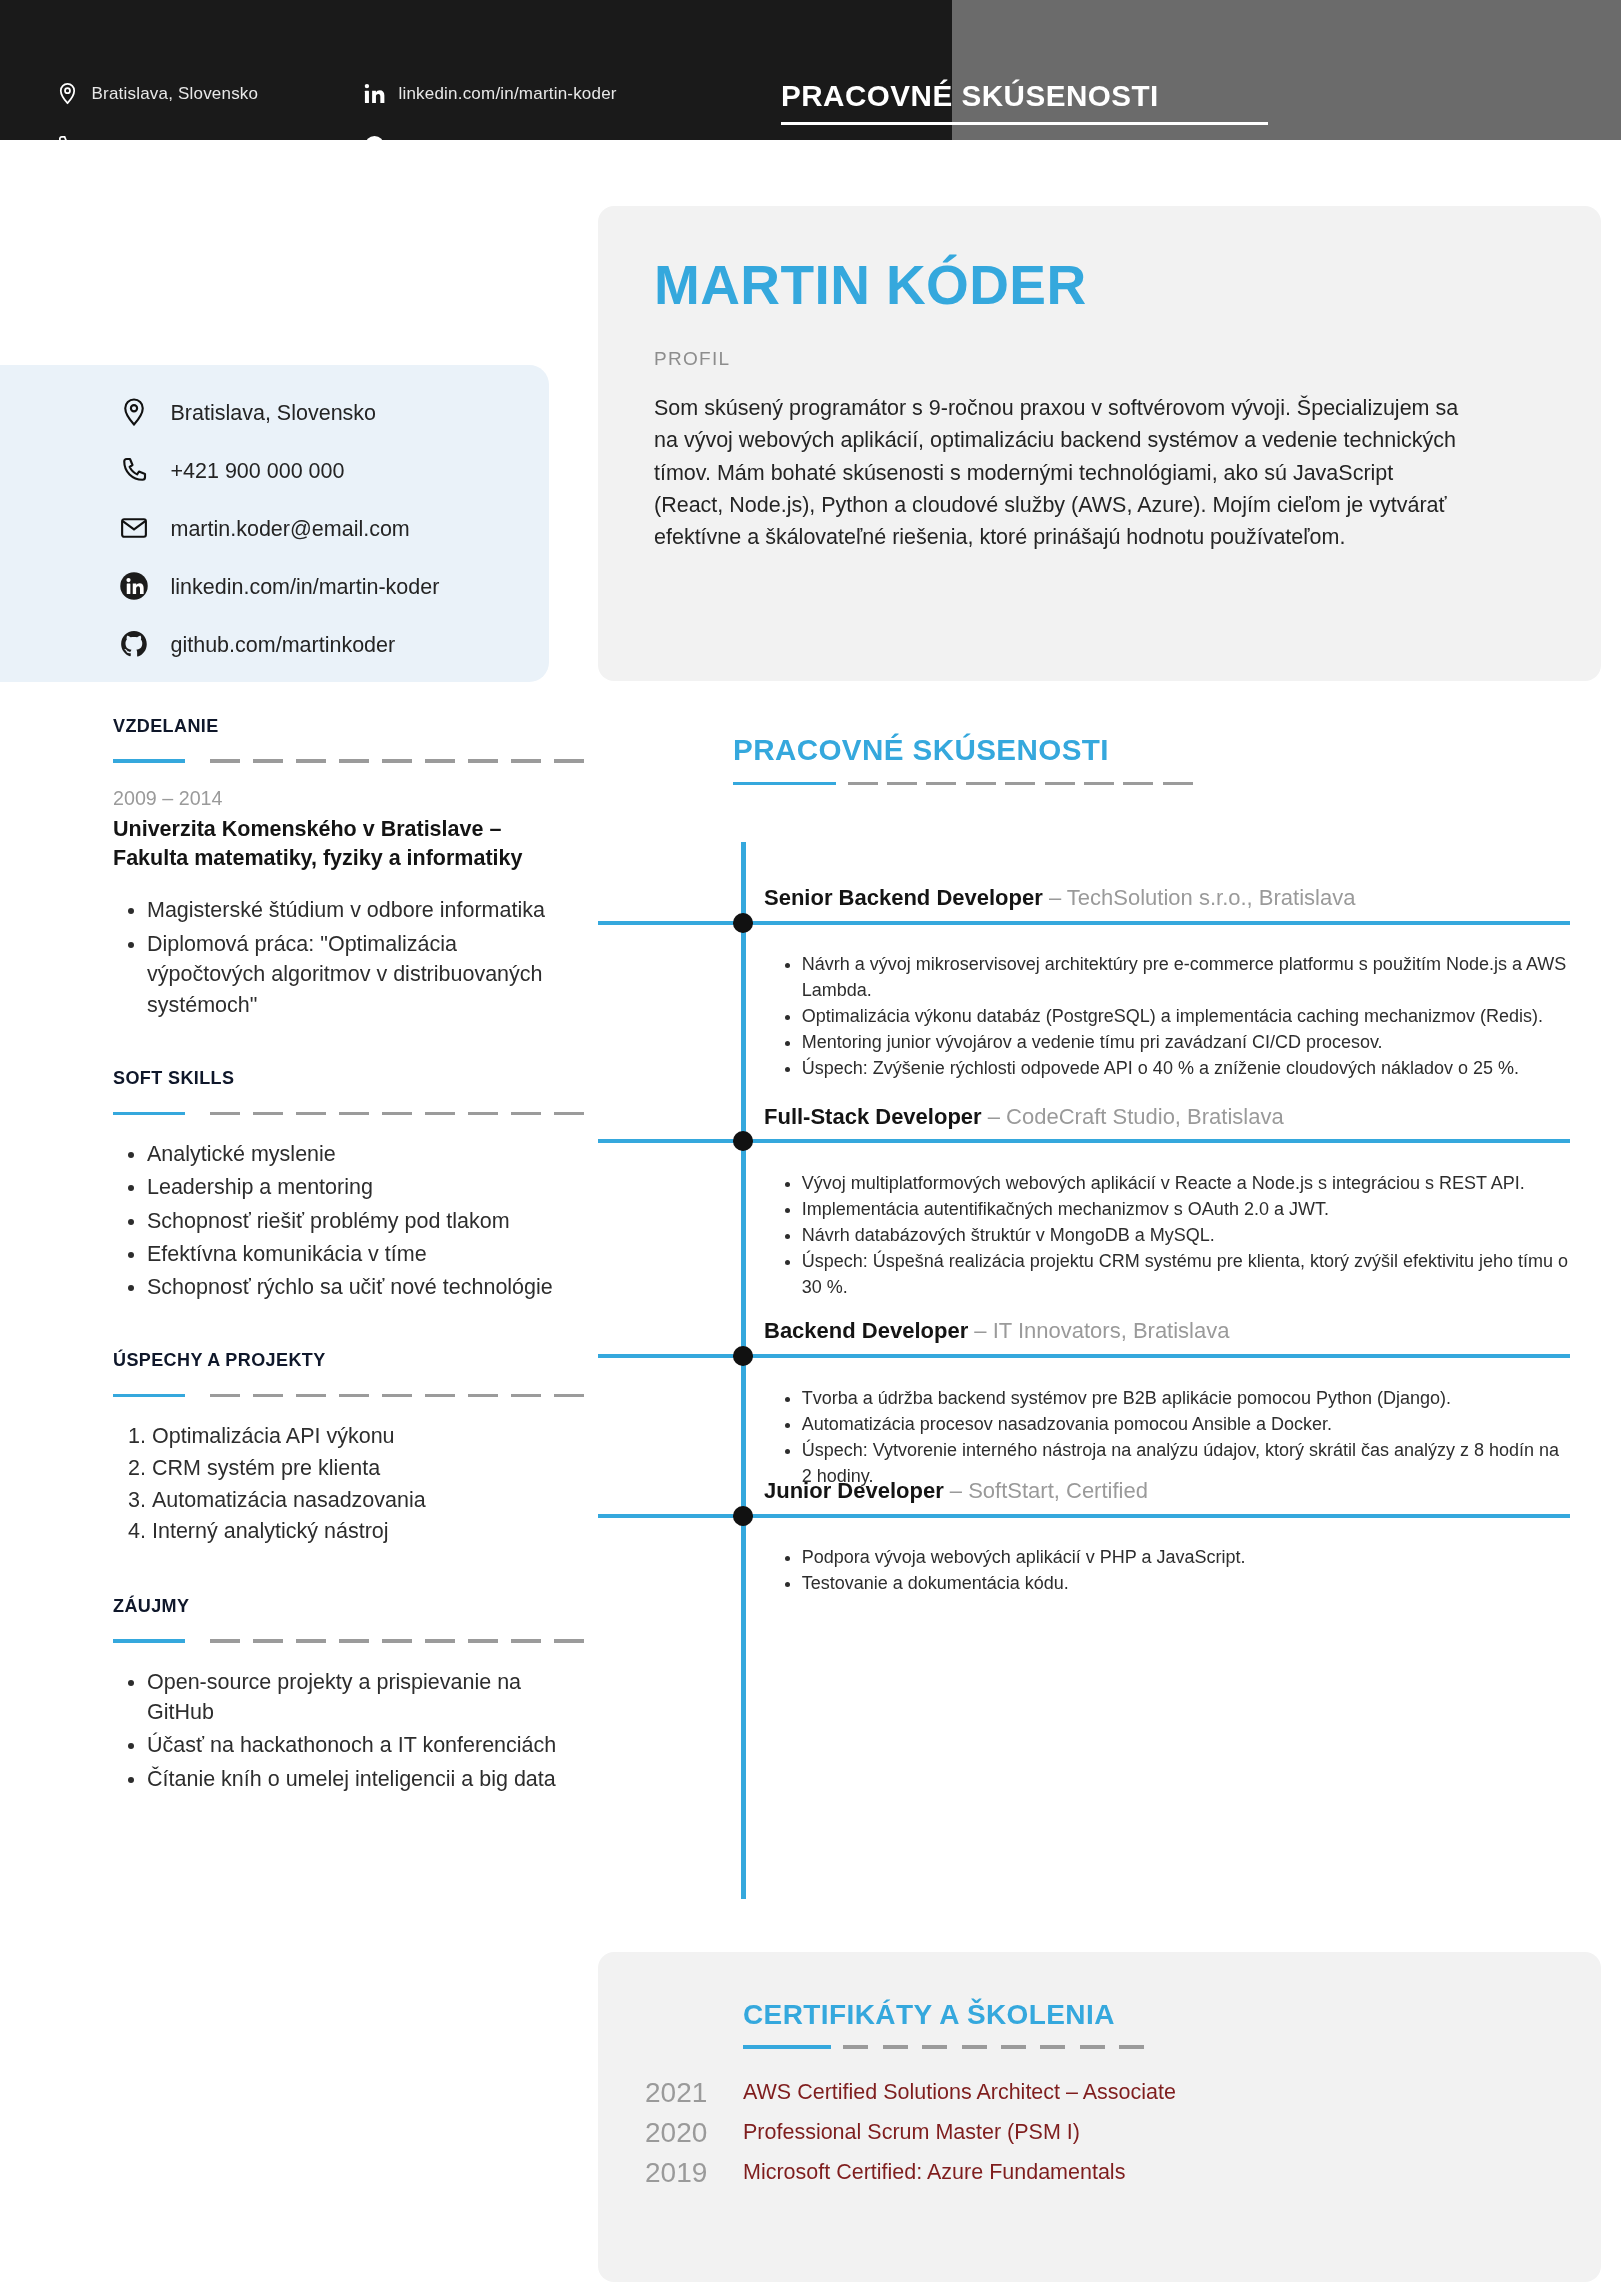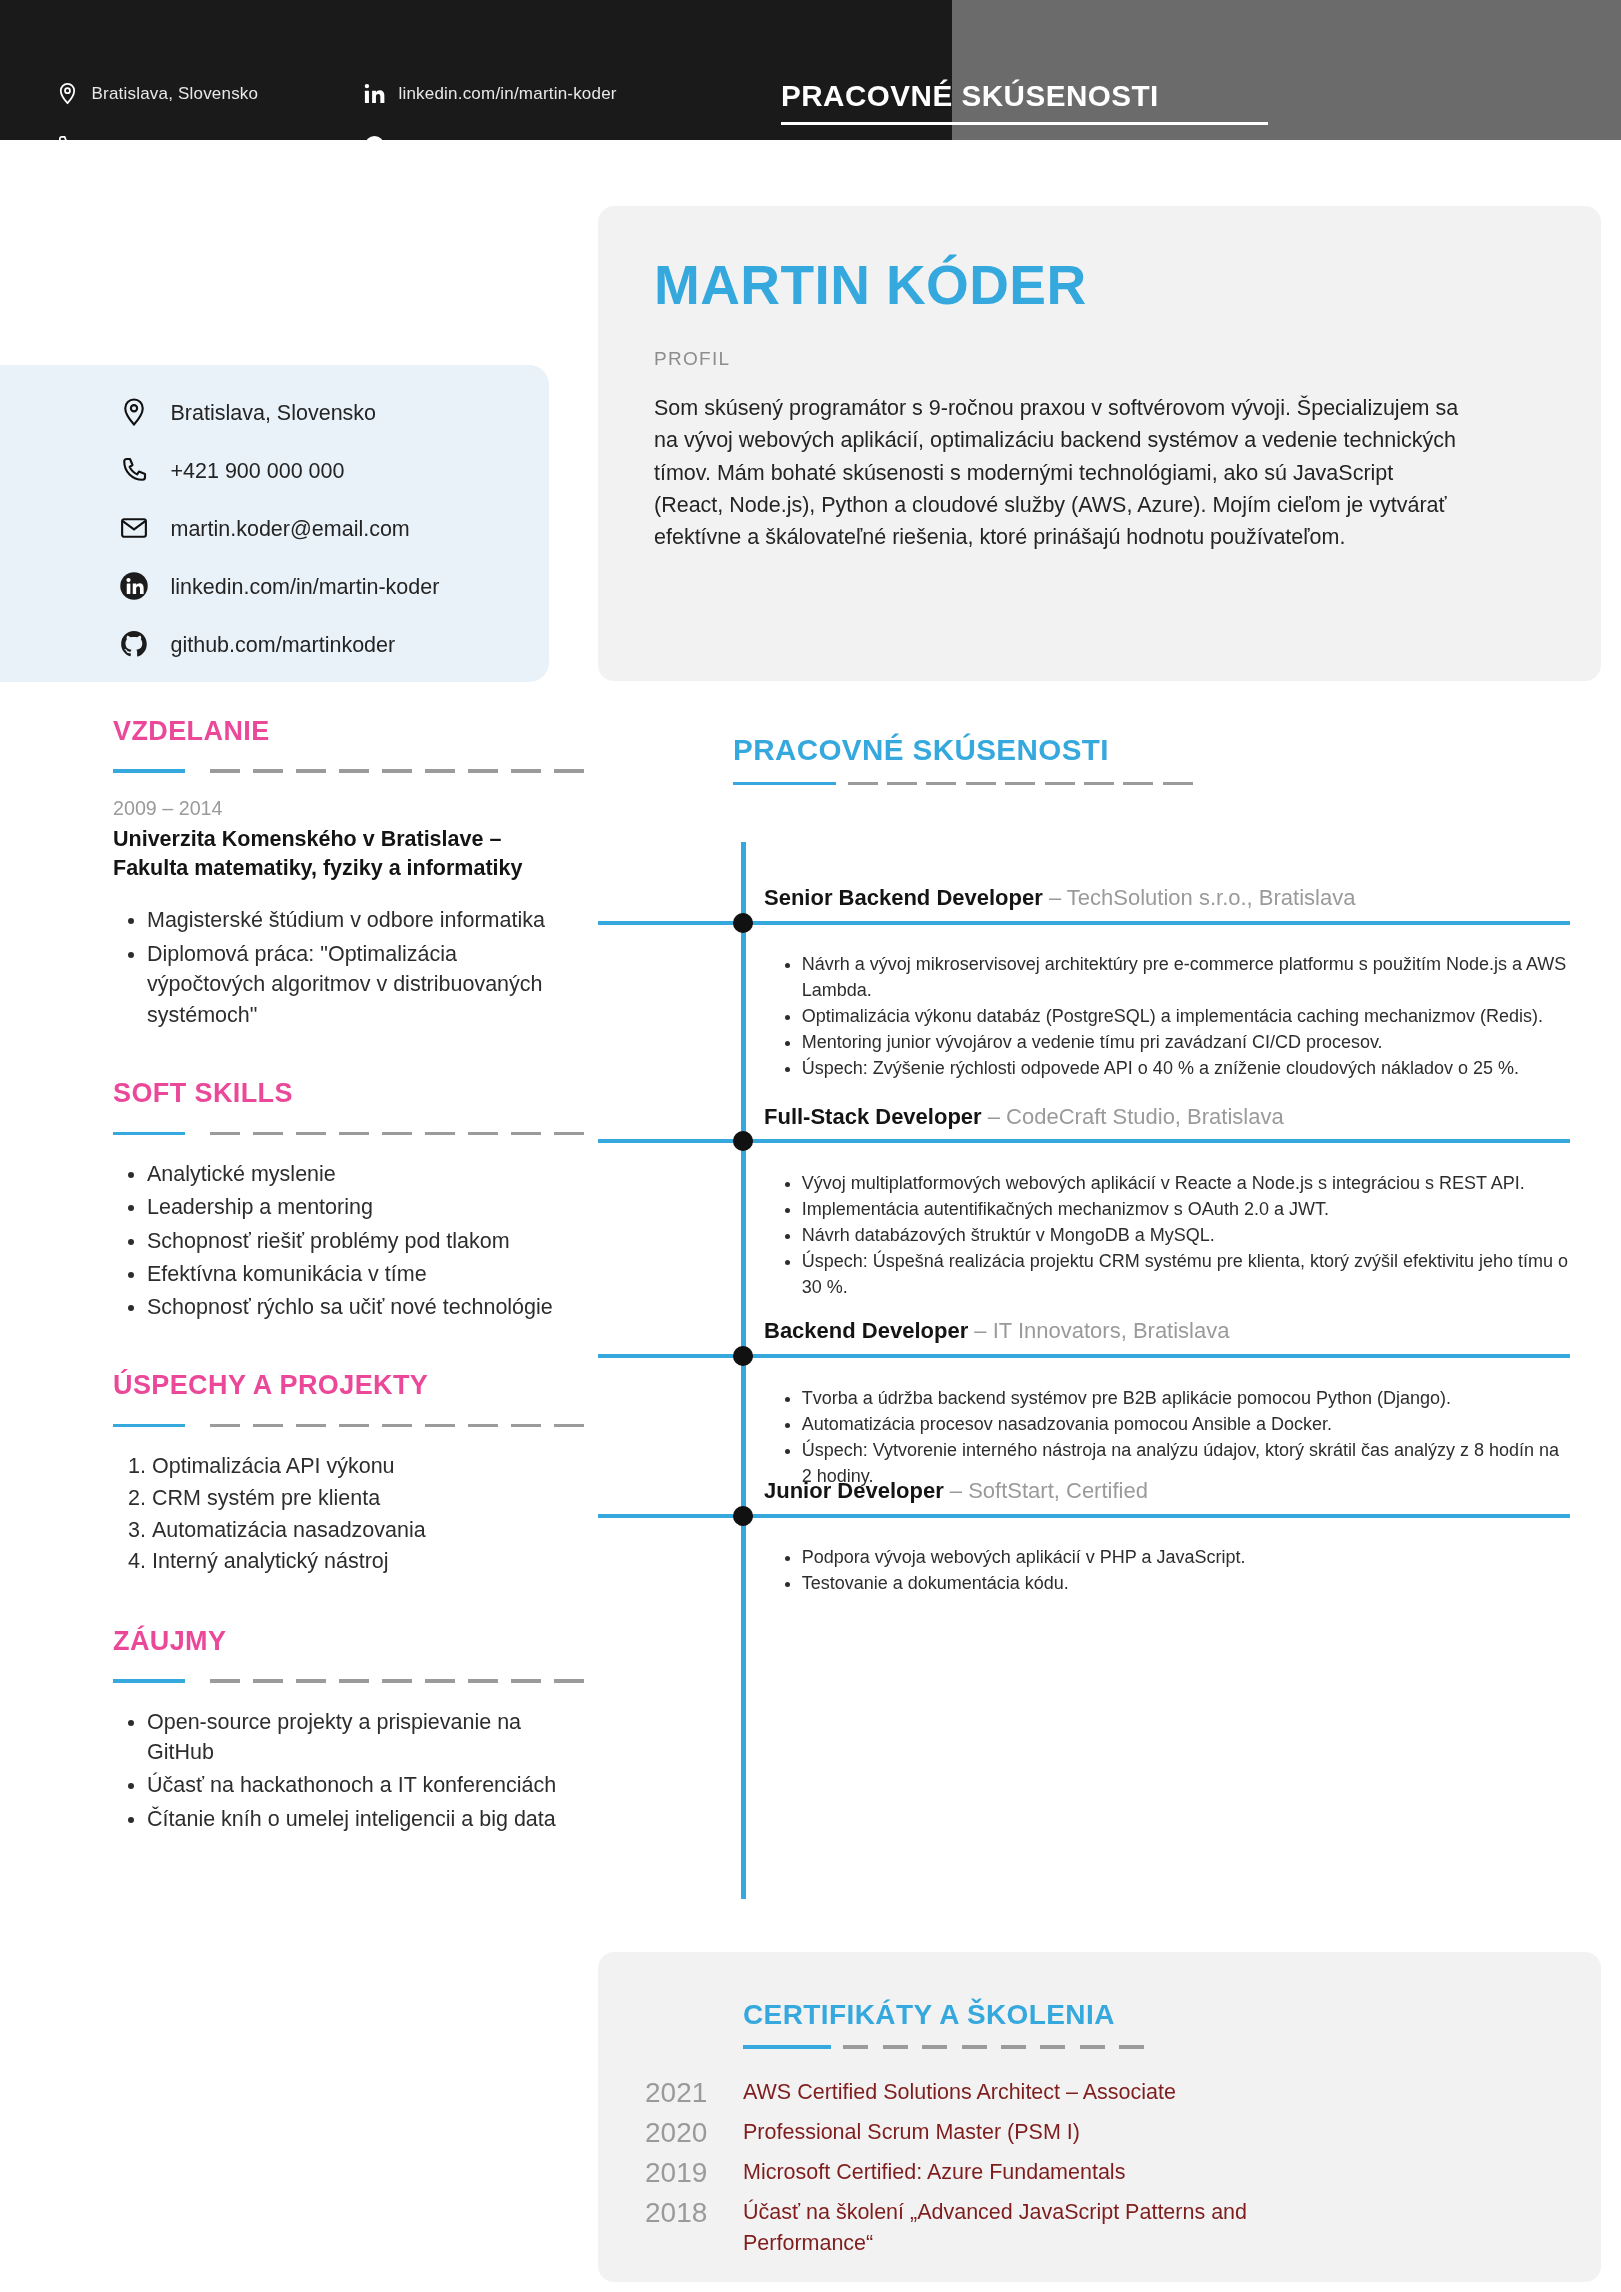--- a/index.html
+++ b/index.html
@@ -37,21 +37,21 @@
   .contact-card {
     position:absolute; left:0; top:365px; width:549px; height:317px;
     background:#eaf2f9; border-radius:0 19.7px 19.7px 0;
   }
   .contact-list { position:absolute; left:119px; top:32px; display:flex; flex-direction:column; gap:26px; }
   .contact-row { display:flex; align-items:center; gap:21.5px; height:32px; }
   .contact-row .c-txt { font-size:21.5px; color:#242424; white-space:nowrap; }
 
   .left-col { position:absolute; left:113px; top:716px; width:466px; }
   .sec { margin-bottom:48px; }
-  .sec-title { font-size:27px; font-weight:700; letter-spacing:0.4px; color:#ec4899; }
+  .sec-title { font-size:18px; font-weight:700; letter-spacing:0.4px; color:#0f172a; }
   .sec-rule { margin-top:20.6px; height:6.3px; width:443px; position:relative; }
   .sec-rule .solid { position:absolute; left:0; top:1.8px; width:72px; height:3.6px; background:#35a8dd; }
   .sec-rule .dash   { position:absolute; top:1.8px; width:30px; height:3.6px; background:#9b9b9b; }
 
   .edu-dates { margin-top:23px; font-size:19.7px; color:#9a9a9a; }
   .edu-school { margin-top:5.4px; font-size:21.5px; font-weight:700; line-height:1.33; color:#141414; }
 
   ul.bul { margin-top:23px; padding-left:34px; }
   ul.bul li { font-size:21.5px; line-height:1.42; color:#2d2d2d; margin-bottom:2.7px; }
   ol.num { margin-top:23px; padding-left:39px; }
@@ -365,19 +365,15 @@
         <div class="cert-name">AWS Certified Solutions Architect – Associate</div>
       </div>
       <div class="cert-row">
         <div class="cert-year">2020</div>
         <div class="cert-name">Professional Scrum Master (PSM I)</div>
       </div>
       <div class="cert-row">
         <div class="cert-year">2019</div>
         <div class="cert-name">Microsoft Certified: Azure Fundamentals</div>
       </div>
-      <div class="cert-row">
-        <div class="cert-year">2018</div>
-        <div class="cert-name">Účasť na školení „Advanced JavaScript Patterns and Performance“</div>
-      </div>
     </div>
 </div>
 
 
 </body></html>

